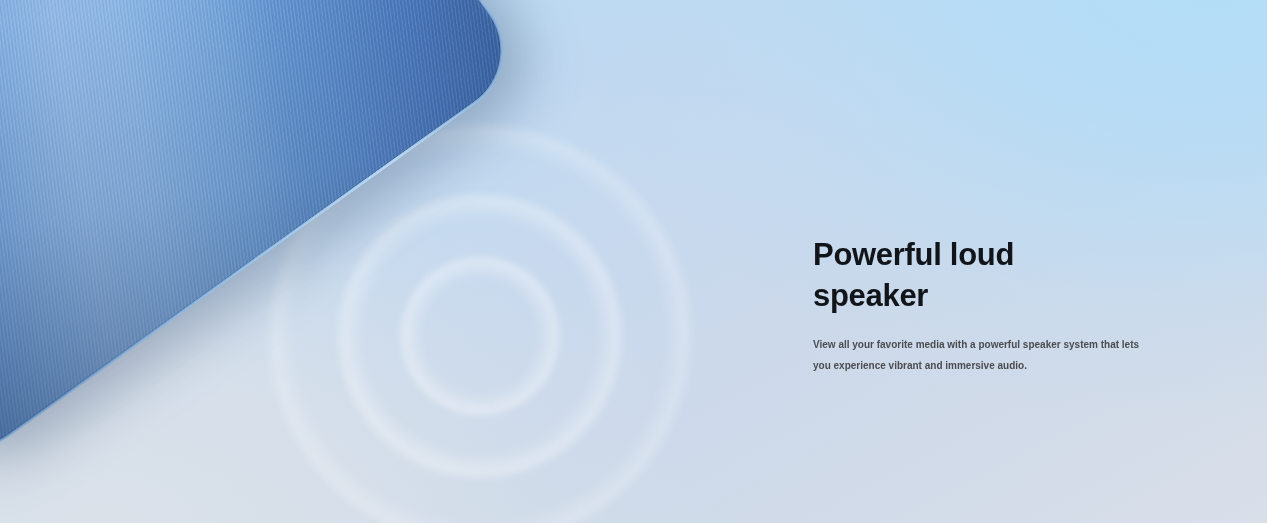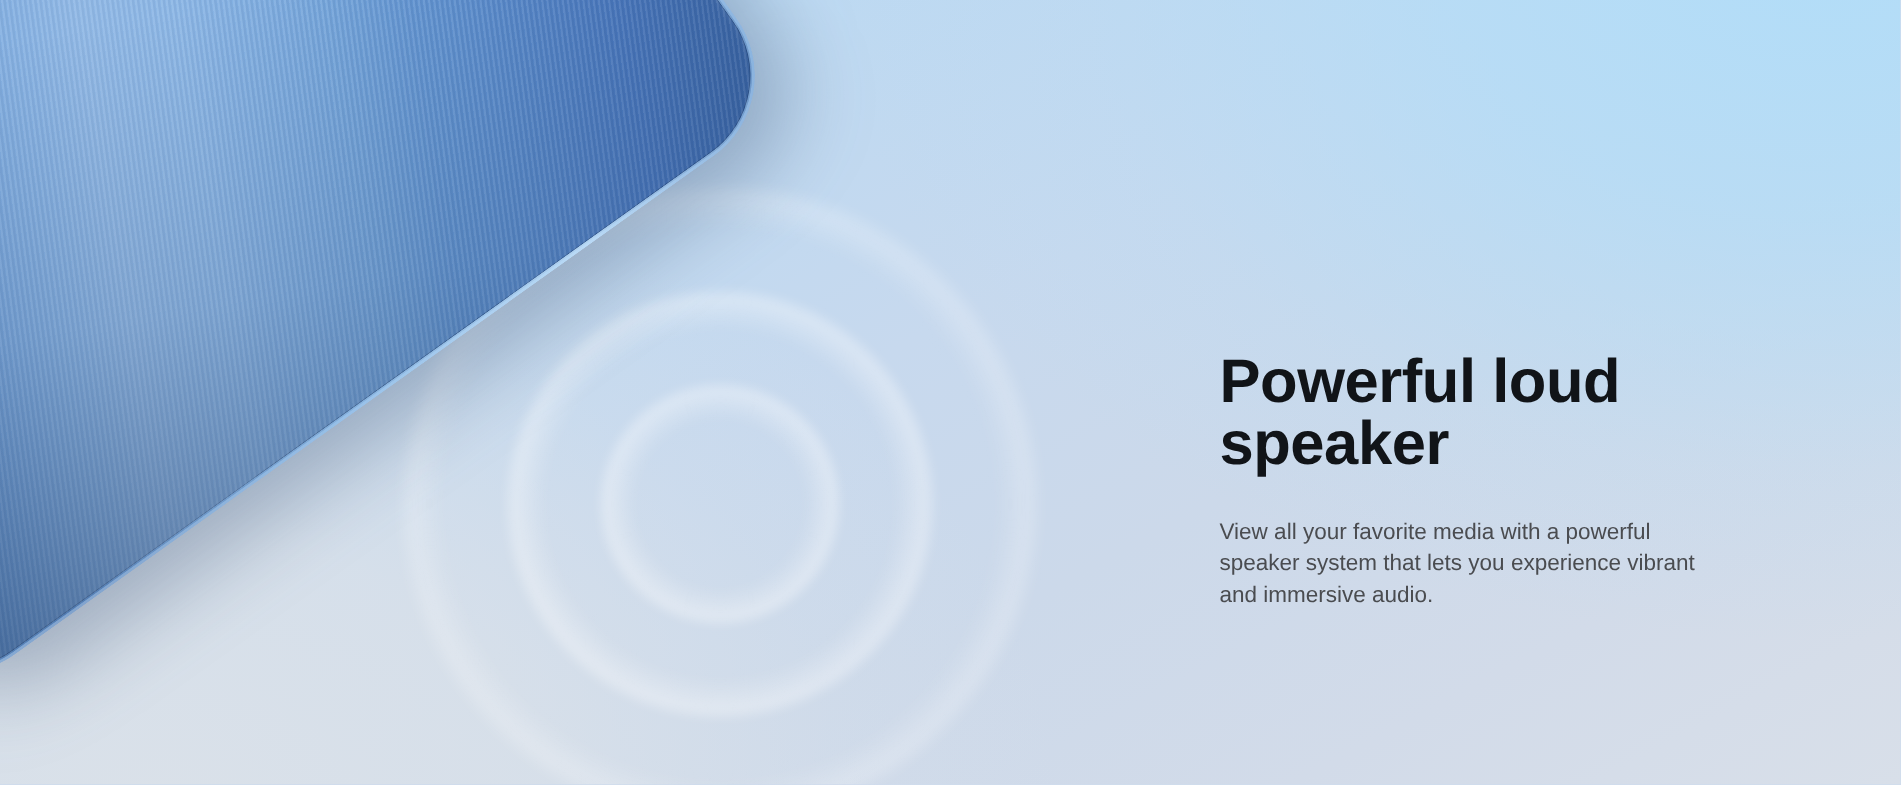--- a/index.html
+++ b/index.html
@@ -199,32 +199,32 @@
 
   
   .copy {
     position:absolute;
     left:813px;
     top:234px;
     width:346px;
   }
 
   .headline {
-    font-size:41px;
+    font-size:31px;
     font-weight:bold;
     line-height:41px;
     letter-spacing:-0.3px;
     color:#111418;
     white-space:pre-line;
   }
 
   .subcopy {
-    margin-top:28px;
-    font-size:15px;
-    font-weight:normal;
+    margin-top:18px;
+    font-size:10px;
+    font-weight:bold;
     line-height:21px;
     color:#4a4c50;
     width:336px;
   }
 </style>
 </head>
 <body>
 
 <div id="banner">
 

